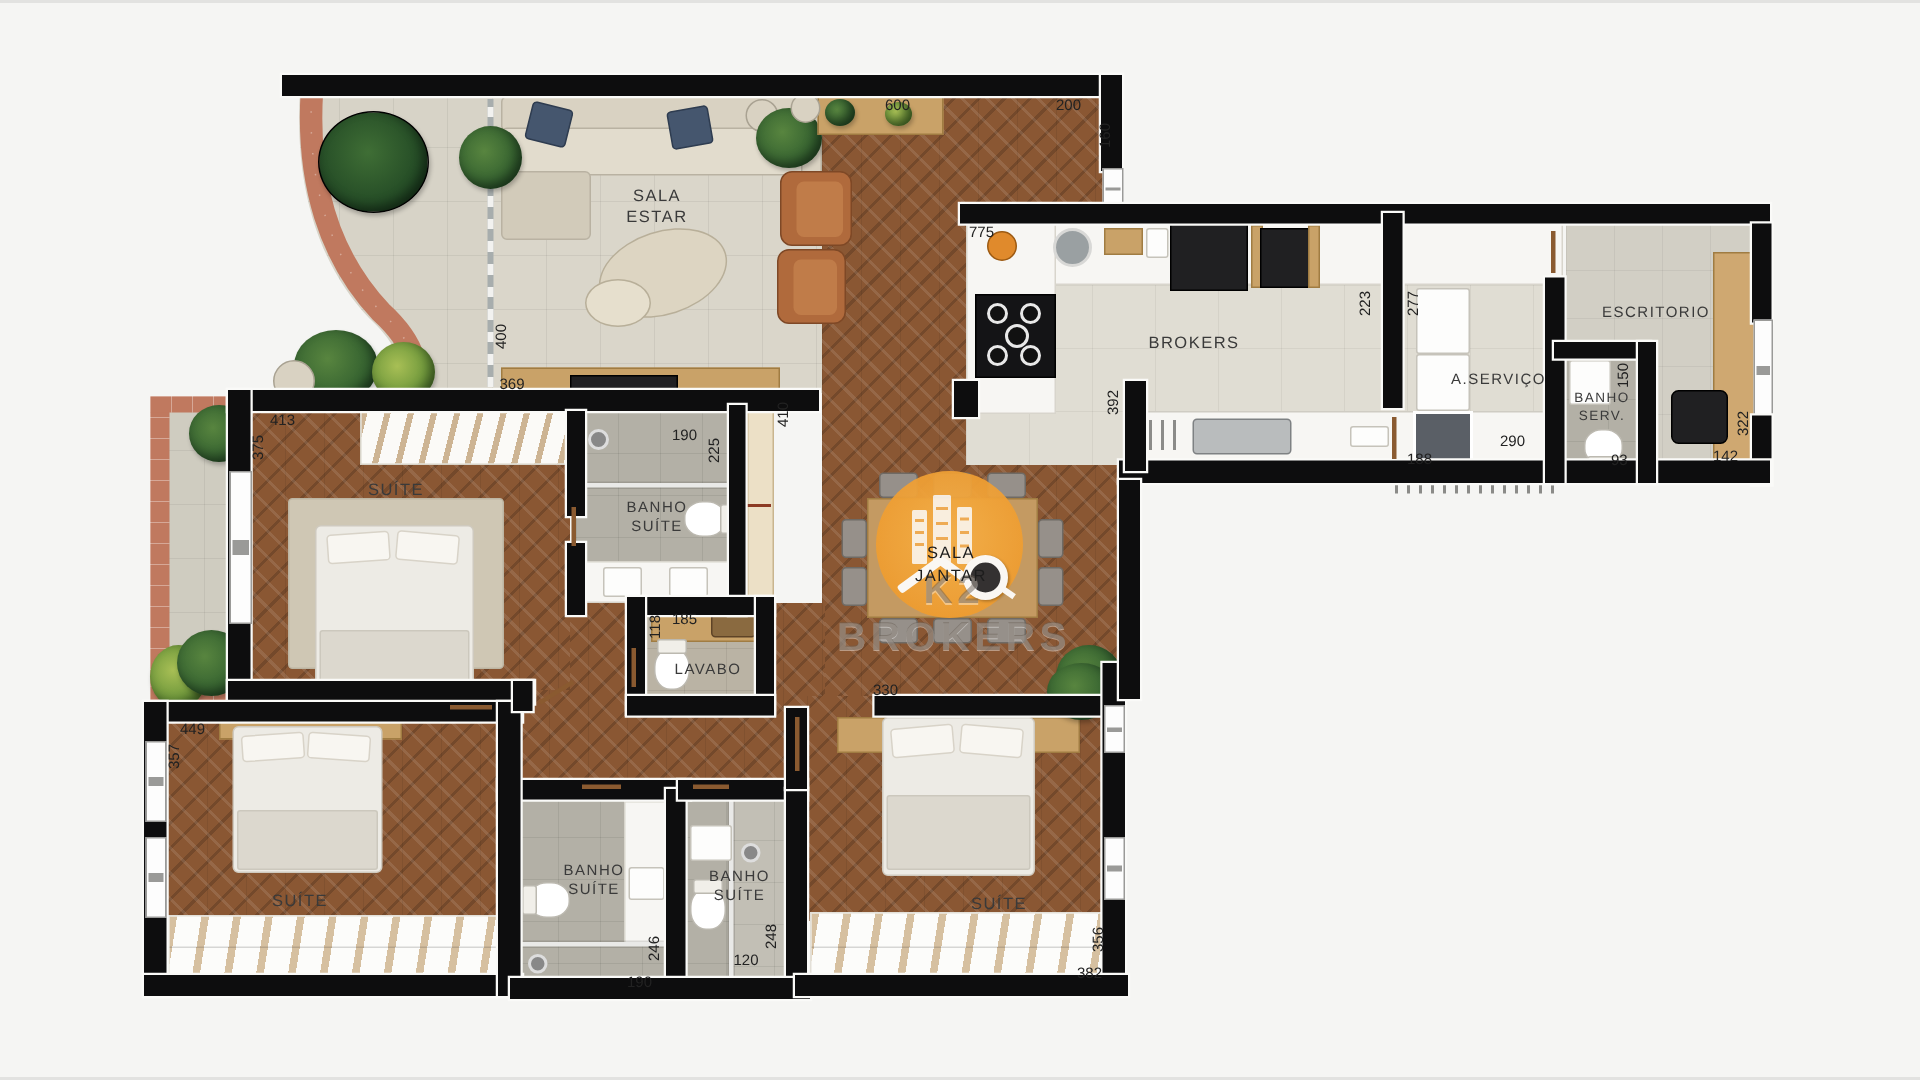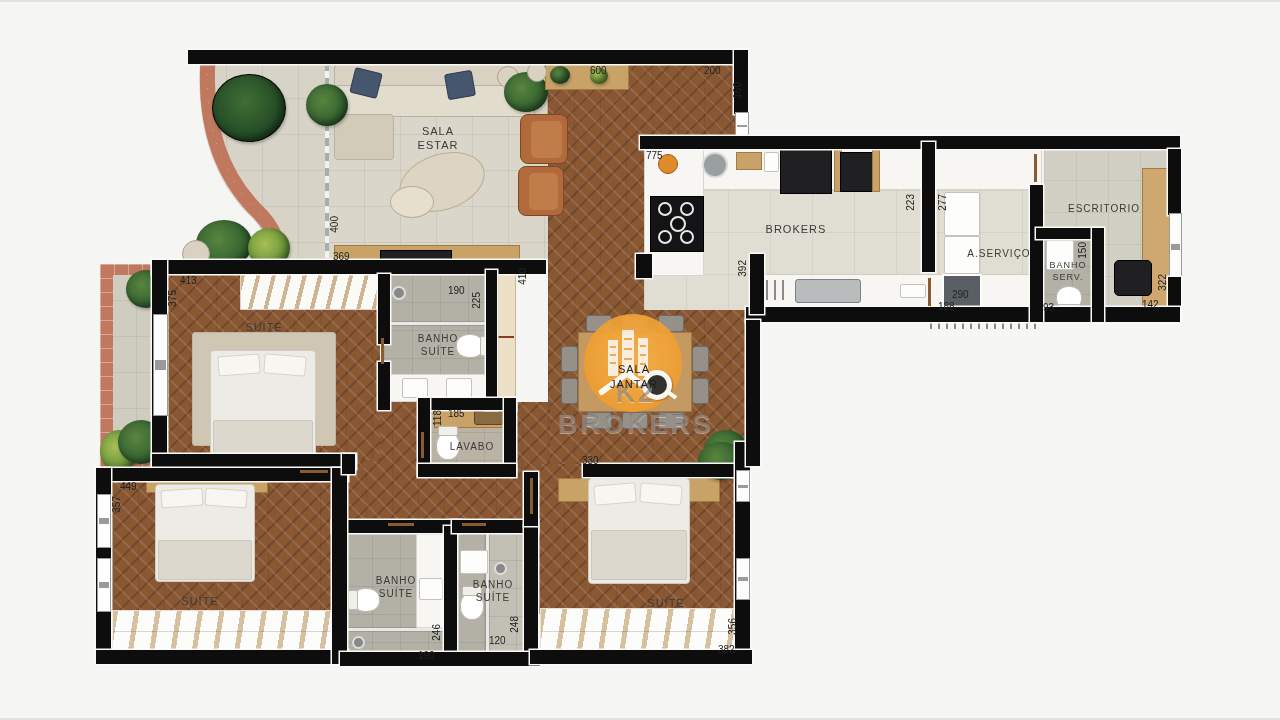--- a/index.html
+++ b/index.html
@@ -341,25 +341,25 @@
   <div class="dim v" style="left:330px;top:214px">400</div>
   <div class="dim" style="left:180px;top:274px">413</div>
   <div class="dim v" style="left:168px;top:288px">375</div>
   <div class="dim" style="left:448px;top:284px">190</div>
   <div class="dim v" style="left:472px;top:290px">225</div>
   <div class="dim v" style="left:518px;top:266px">410</div>
   <div class="dim" style="left:448px;top:407px">185</div>
   <div class="dim v" style="left:433px;top:408px">118</div>
   <div class="dim v" style="left:906px;top:192px">223</div>
   <div class="dim v" style="left:938px;top:192px">277</div>
-  <div class="dim" style="left:952px;top:288px">290</div>
+  <div class="dim" style="left:1000px;top:288px">290</div>
   <div class="dim" style="left:938px;top:300px">188</div>
   <div class="dim v" style="left:738px;top:258px">392</div>
   <div class="dim v" style="left:1078px;top:240px">150</div>
-  <div class="dim" style="left:1043px;top:301px">93</div>
+  <div class="dim" style="left:1074px;top:301px">93</div>
   <div class="dim v" style="left:1158px;top:272px">322</div>
   <div class="dim" style="left:1142px;top:298px">142</div>
   <div class="dim" style="left:582px;top:454px">330</div>
   <div class="dim" style="left:120px;top:480px">449</div>
   <div class="dim v" style="left:112px;top:494px">357</div>
   <div class="dim" style="left:418px;top:649px">190</div>
   <div class="dim v" style="left:432px;top:622px">246</div>
   <div class="dim" style="left:489px;top:634px">120</div>
   <div class="dim v" style="left:510px;top:614px">248</div>
   <div class="dim v" style="left:728px;top:616px">356</div>

